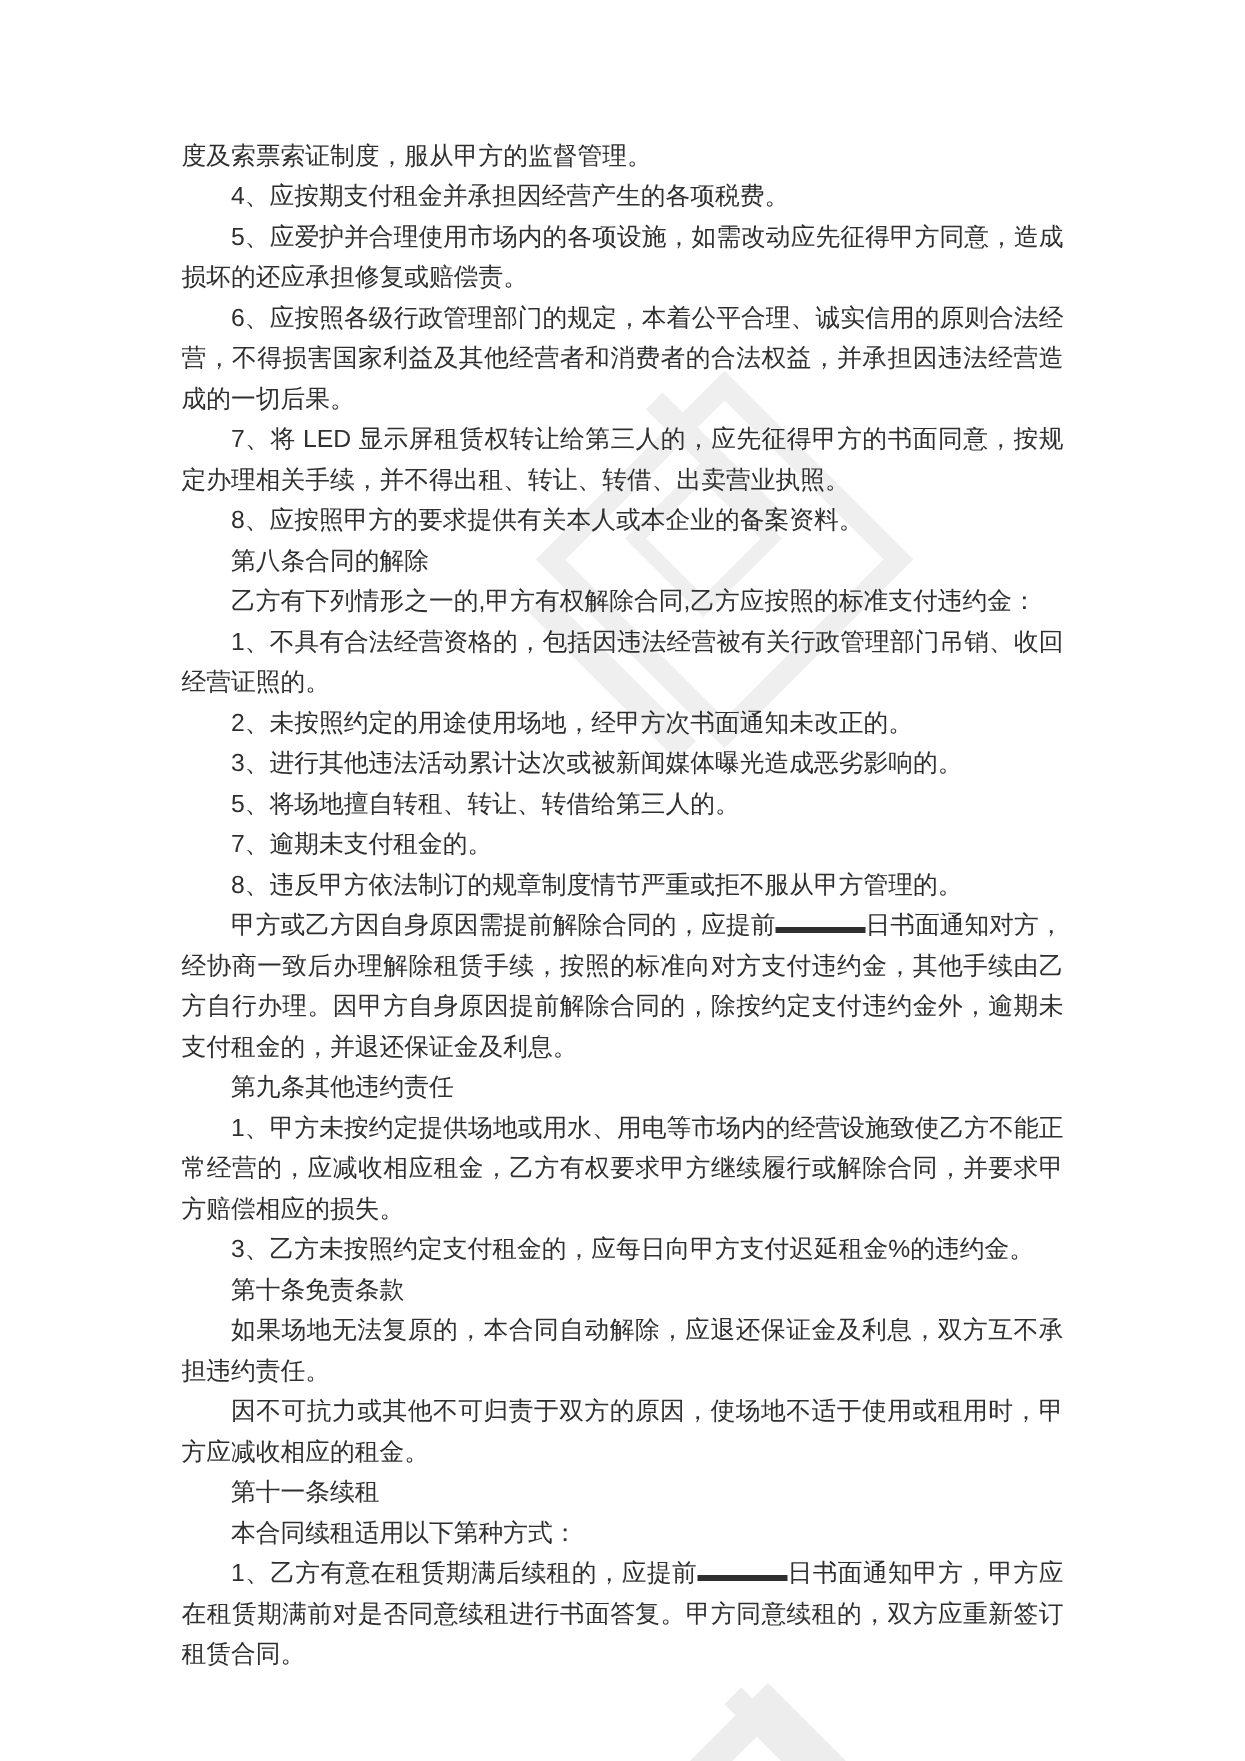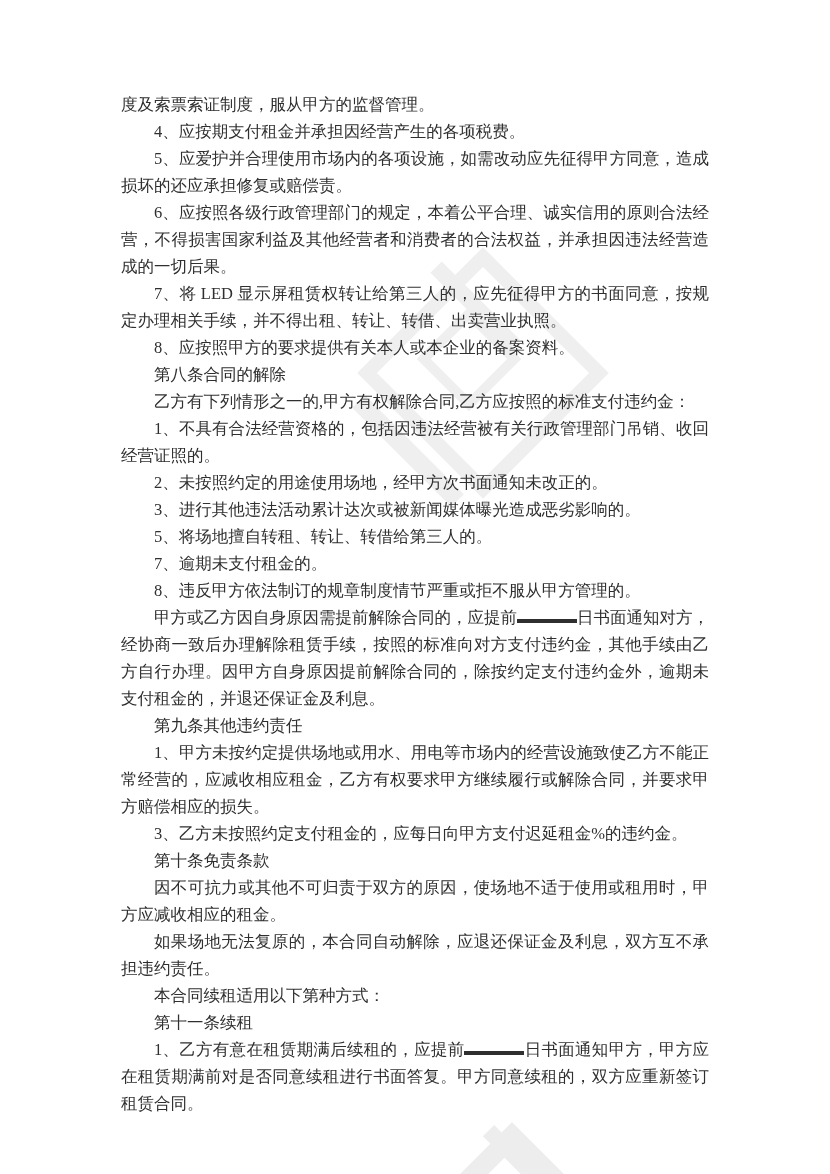--- a/index.html
+++ b/index.html
@@ -3,21 +3,21 @@
 <meta charset="utf-8">
 <style>
   html, body { margin: 0; padding: 0; background: #ffffff; }
 
   .page {
     position: relative;
     width: 830px;
     height: 1174px;
     background: var(--paper, #ffffff);
     overflow: hidden;
-    font-family: Liberation Serif, serif;
+    font-family: Liberation Sans, sans-serif;
   }
 
   
   .watermark { position: absolute; inset: 0; z-index: 0; }
   .wm-diamond, .wm-square {
     position: absolute;
     transform: rotate(45deg);
   }
   .wm-d1 { left: 394px; top: 284px; width: 150px; height: 150px; border: 14px solid var(--wm, #efefef); }
   .wm-d2 { left: 372px; top: 1180px; width: 240px; height: 240px; border: 20px solid var(--wm2, #ededed); }
@@ -80,20 +80,20 @@
       <div class="para indent"><span>2、未按照约定的用途使用场地，经甲方次书面通知未改正的。</span></div>
       <div class="para indent"><span>3、进行其他违法活动累计达次或被新闻媒体曝光造成恶劣影响的。</span></div>
       <div class="para indent"><span>5、将场地擅自转租、转让、转借给第三人的。</span></div>
       <div class="para indent"><span>7、逾期未支付租金的。</span></div>
       <div class="para indent"><span>8、违反甲方依法制订的规章制度情节严重或拒不服从甲方管理的。</span></div>
       <div class="para indent"><span>甲方或乙方因自身原因需提前解除合同的，应提前</span><span class="blank" aria-label="＿＿＿＿"></span><span>日书面通知对方，经协商一致后办理解除租赁手续，按照的标准向对方支付违约金，其他手续由乙方自行办理。因甲方自身原因提前解除合同的，除按约定支付违约金外，逾期未支付租金的，并退还保证金及利息。</span></div>
       <div class="para indent"><span>第九条其他违约责任</span></div>
       <div class="para indent"><span>1、甲方未按约定提供场地或用水、用电等市场内的经营设施致使乙方不能正常经营的，应减收相应租金，乙方有权要求甲方继续履行或解除合同，并要求甲方赔偿相应的损失。</span></div>
       <div class="para indent"><span>3、乙方未按照约定支付租金的，应每日向甲方支付迟延租金%的违约金。</span></div>
       <div class="para indent"><span>第十条免责条款</span></div>
+      <div class="para indent"><span>如果场地无法复原的，本合同自动解除，应退还保证金及利息，双方互不承担违约责任。</span></div>
       <div class="para indent"><span>因不可抗力或其他不可归责于双方的原因，使场地不适于使用或租用时，甲方应减收相应的租金。</span></div>
-      <div class="para indent"><span>如果场地无法复原的，本合同自动解除，应退还保证金及利息，双方互不承担违约责任。</span></div>
+      <div class="para indent"><span>第十一条续租</span></div>
       <div class="para indent"><span>本合同续租适用以下第种方式：</span></div>
-      <div class="para indent"><span>第十一条续租</span></div>
       <div class="para indent"><span>1、乙方有意在租赁期满后续租的，应提前</span><span class="blank" aria-label="＿＿＿＿"></span><span>日书面通知甲方，甲方应在租赁期满前对是否同意续租进行书面答复。甲方同意续租的，双方应重新签订租赁合同。</span></div>
     </div>
 
 </div>
 
 </body></html>

